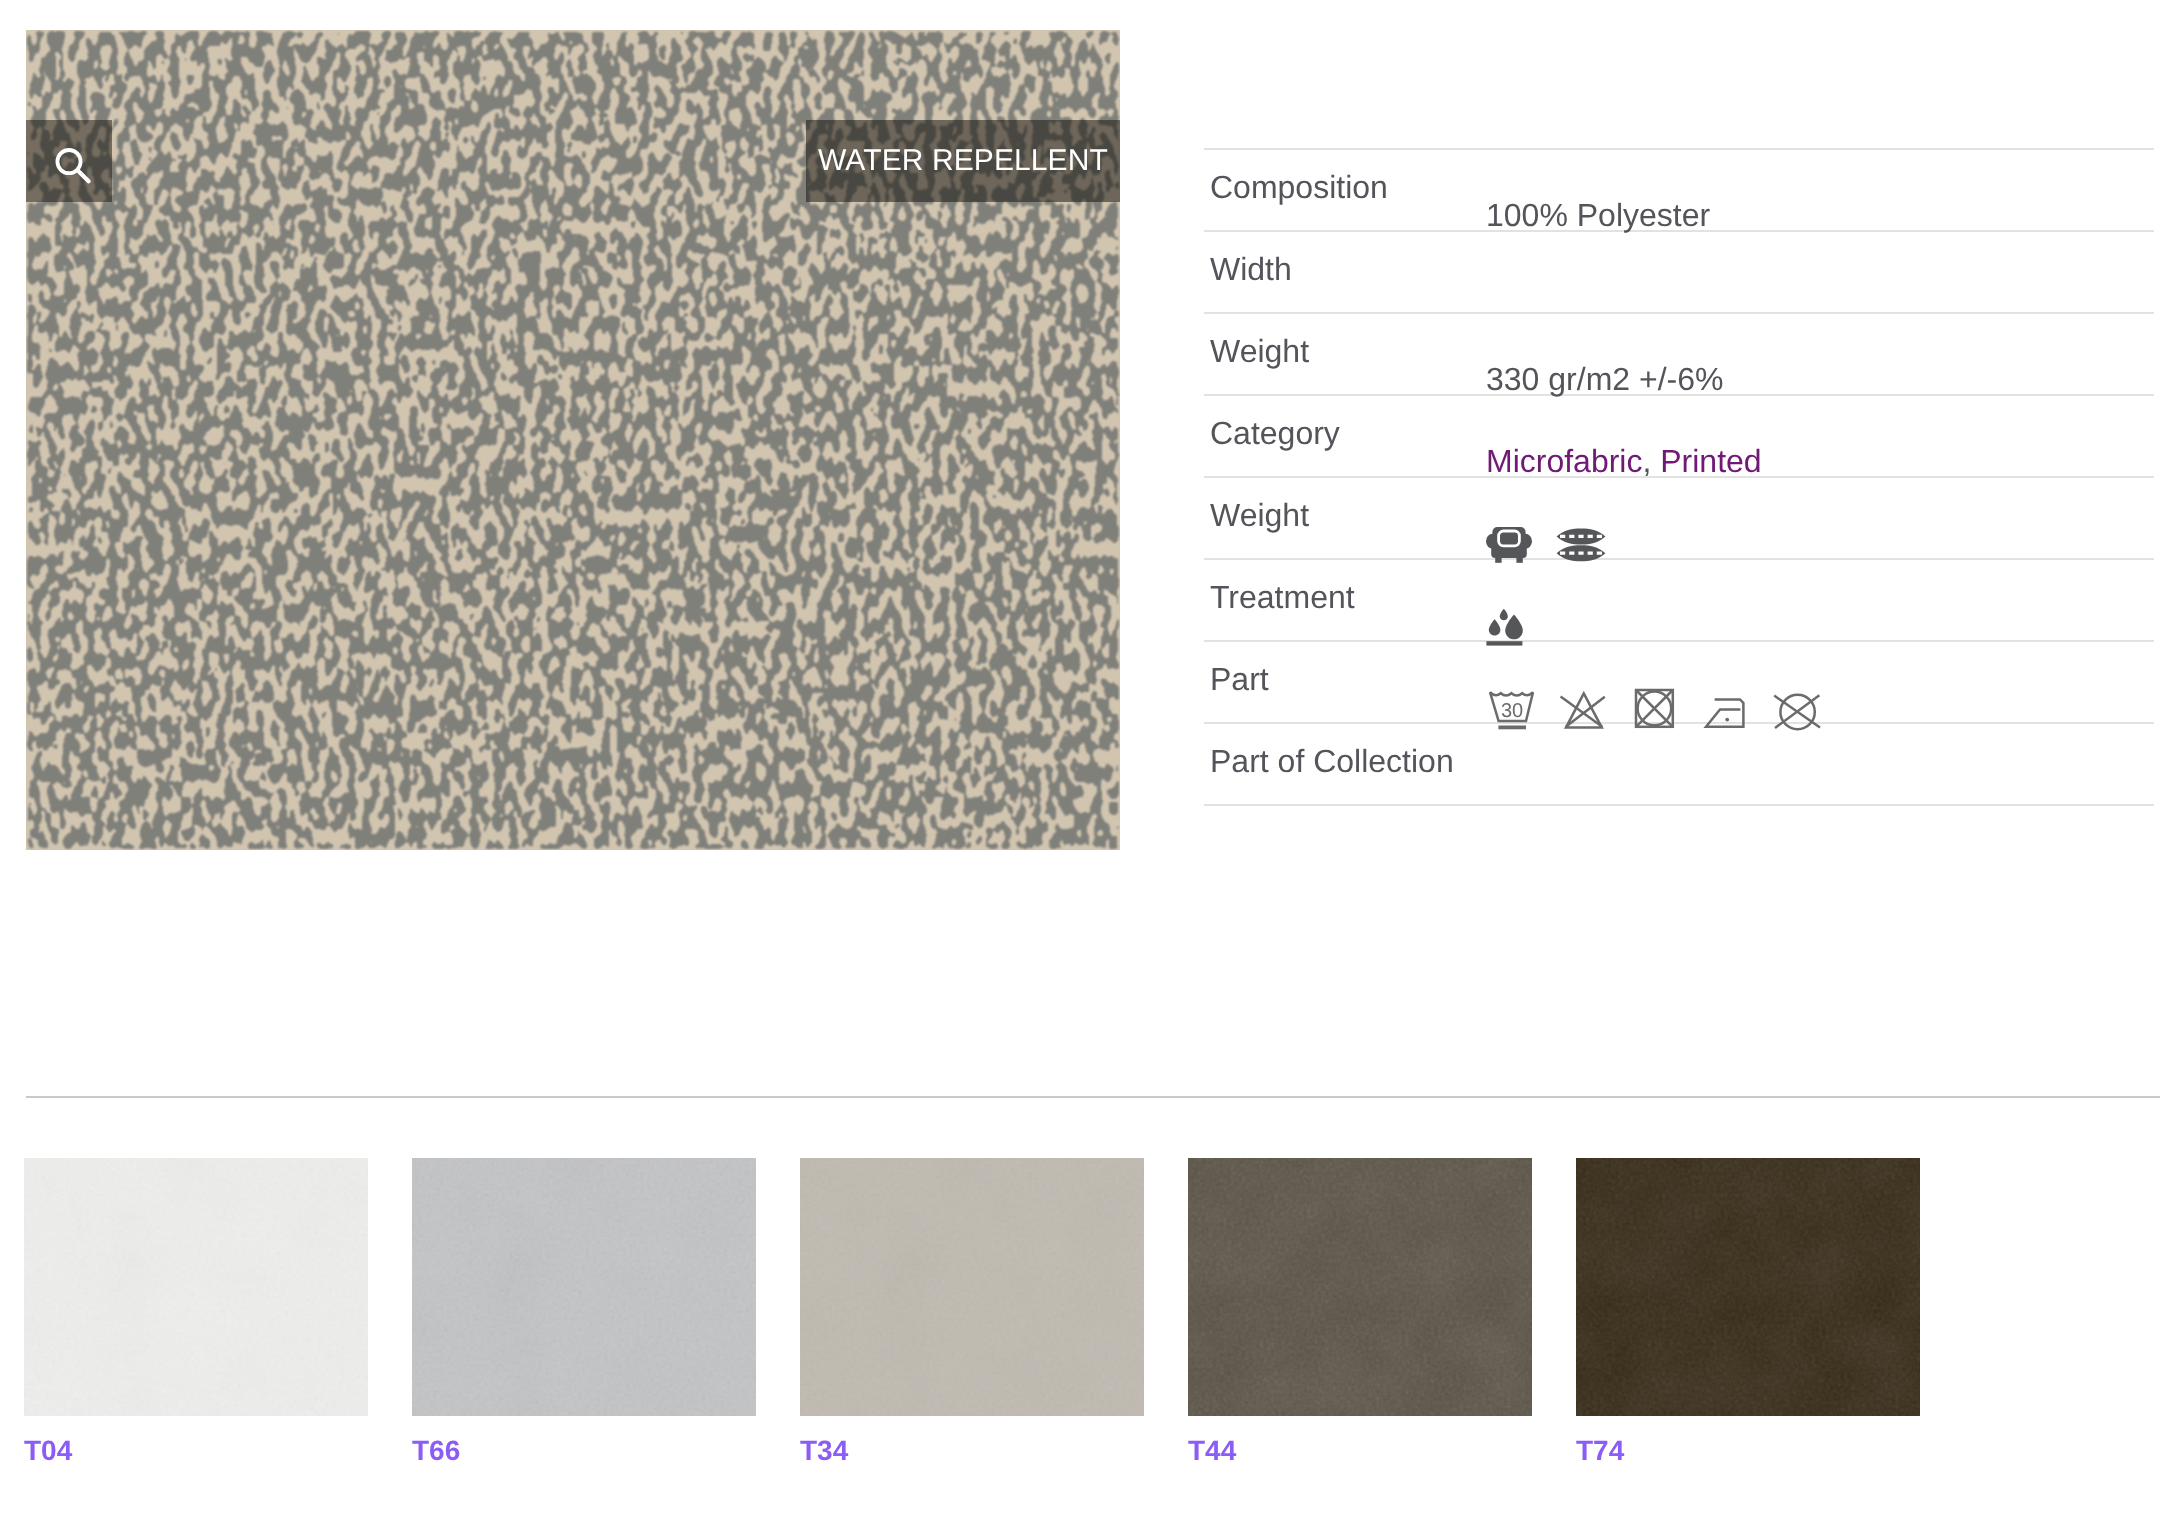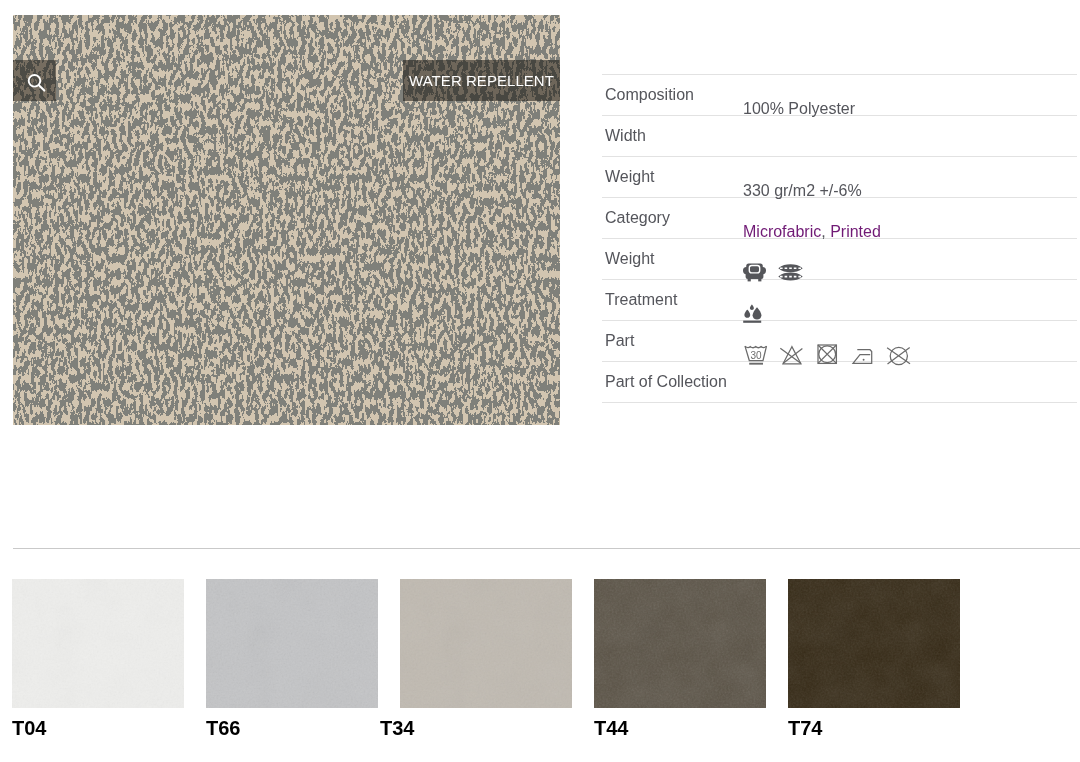--- a/index.html
+++ b/index.html
@@ -8,21 +8,21 @@
   .zoombox{position:absolute;left:0;top:45px;width:43px;height:41px;background:rgba(25,22,16,0.5);display:flex;align-items:center;justify-content:center;}
   .wrlabel{position:absolute;right:0;top:45px;width:157px;height:41px;background:rgba(25,22,16,0.54);color:#ffffff;font-size:15px;display:flex;align-items:center;justify-content:center;letter-spacing:0.05px;}
   .specs{position:absolute;left:602px;top:74px;width:475px;color:#54555b;font-size:16px;}
   .srow{height:40px;border-top:1px solid #e2e2e2;display:flex;align-items:center;}
   .srow:last-child{border-bottom:1px solid #e2e2e2;}
   .slabel{width:138px;padding-left:3px;flex:none;}
   .sval{flex:1;display:flex;align-items:center;margin-top:27px;}
   .cat a{color:#701a75;text-decoration:none;}
   .divider{position:absolute;left:13px;top:548px;width:1067px;height:1px;background:#c9c9c9;}
   .swatch{position:absolute;top:579px;width:172px;height:129px;}
-  .slbl{position:absolute;top:717px;font-size:20px;font-weight:bold;color:#000000;}
+  .slbl{position:absolute;top:717px;font-size:14px;font-weight:bold;color:#8b5cf6;}
 </style>
 </head>
 <body>
   <div class="photo">
     <svg width="547" height="410">
       <defs>
         <filter id="fab" x="0" y="0" width="100%" height="100%">
           <feTurbulence type="fractalNoise" baseFrequency="0.26 0.125" numOctaves="4" seed="29" result="n"></feTurbulence>
           <feColorMatrix in="n" type="luminanceToAlpha" result="la"></feColorMatrix>
           <feGaussianBlur in="la" stdDeviation="0.7" result="lab"></feGaussianBlur>
@@ -164,15 +164,15 @@
   <div class="swatch" style="left:594px;background:#585043;"><svg width="172" height="129">
       <rect width="172" height="129" filter="url(#cloud)" opacity="0.11"></rect>
       <rect width="172" height="129" filter="url(#grain)" opacity="0.15"></rect>
     </svg></div>
   <div class="swatch" style="left:788px;background:#332713;"><svg width="172" height="129">
       <rect width="172" height="129" filter="url(#cloud)" opacity="0.1"></rect>
       <rect width="172" height="129" filter="url(#grain)" opacity="0.12"></rect>
     </svg></div>
   <div class="slbl" style="left:12px;">T04</div>
   <div class="slbl" style="left:206px;">T66</div>
-  <div class="slbl" style="left:380px;text-align:center;">T34</div>
+  <div class="slbl" style="left:400px;text-align:center;">T34</div>
   <div class="slbl" style="left:594px;">T44</div>
   <div class="slbl" style="left:788px;">T74</div>
 
 </body></html>

